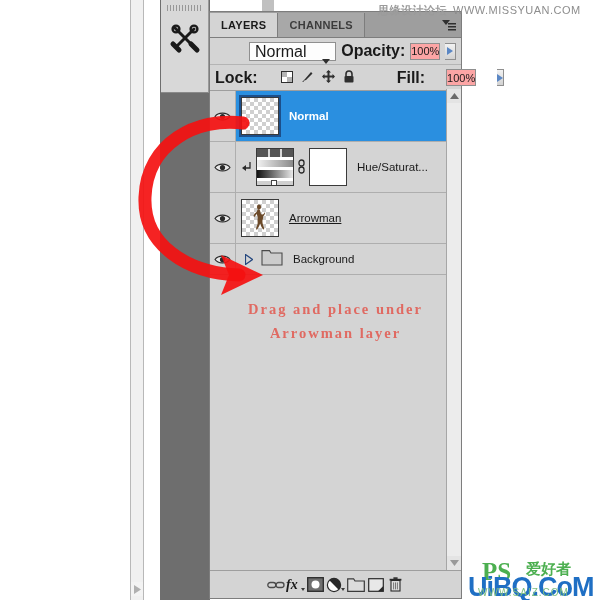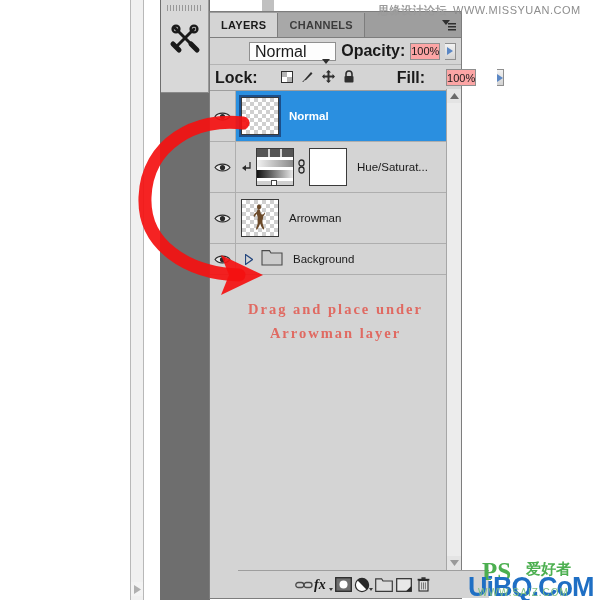--- a/index.html
+++ b/index.html
@@ -249,21 +249,21 @@
     outline: 2px solid #1c4f8a;
     outline-offset: 0px;
   }
   .layer-name {
     font-size: 11.5px;
     color: #1a1a1a;
     padding-left: 10px;
     white-space: nowrap;
   }
   .layer-name.on-blue { color: #ffffff; font-weight: bold; }
-  .layer-name.underlined { }
+  .layer-name.underlined { text-decoration: underline; }
 
   
   .adj-thumb {
     width: 38px; height: 38px;
     border: 1px solid #3a3a3a;
     box-sizing: border-box;
     background: #ffffff;
     overflow: hidden;
   }
   .adj-band { width: 100%; }
@@ -296,21 +296,20 @@
     position: absolute;
     left: 0; bottom: 0;
     width: 100%;
     height: 28px;
     background: #d4d4d4;
     border-top: 1px solid #9e9e9e;
     display: flex;
     align-items: center;
     justify-content: center;
     box-sizing: border-box;
-    margin-left: 28px;
   }
   .foot-ico { width: 20px; height: 18px; display:flex; align-items:center; justify-content:center; }
 
   
   .panel-scroll {
     position: absolute;
     right: 0; top: 77px;
     width: 15px; bottom: 28px;
     background: #ececec;
     border-left: 1px solid #a6a6a6;

